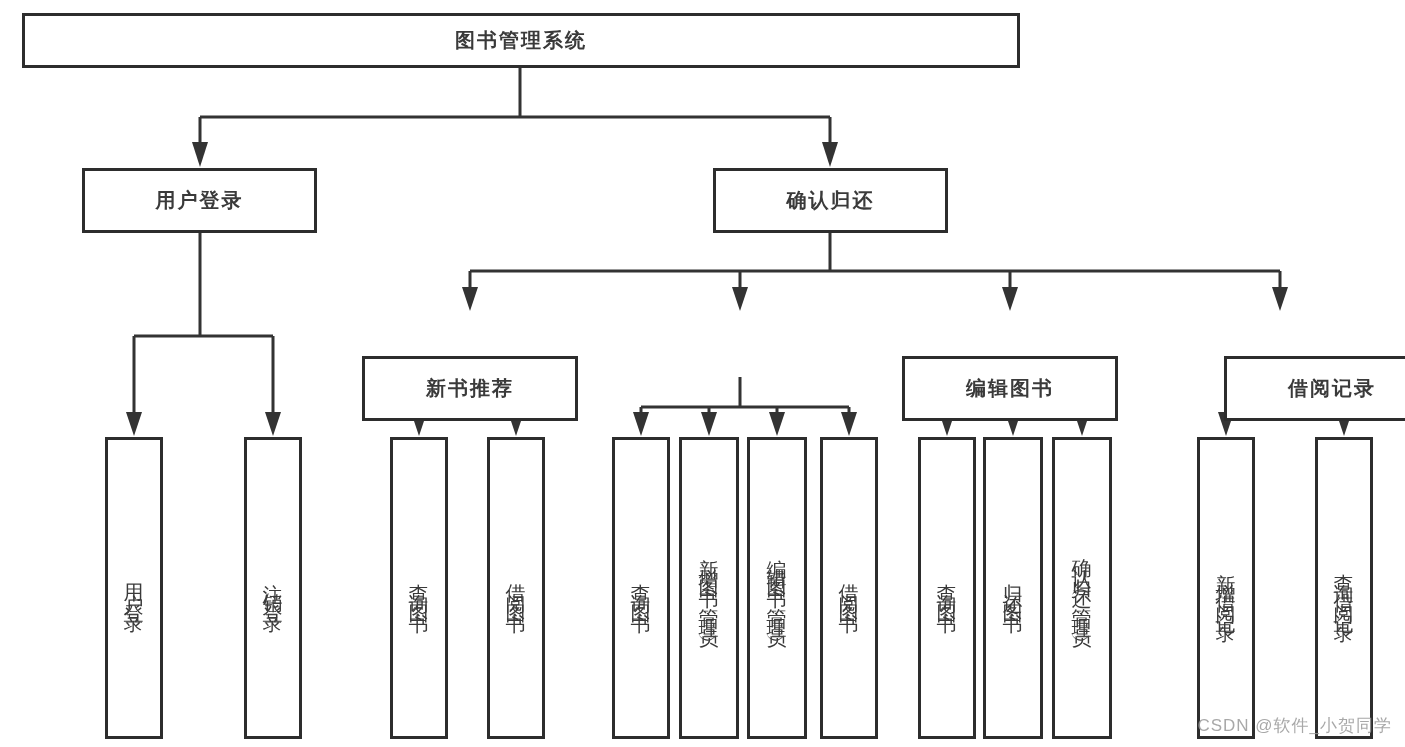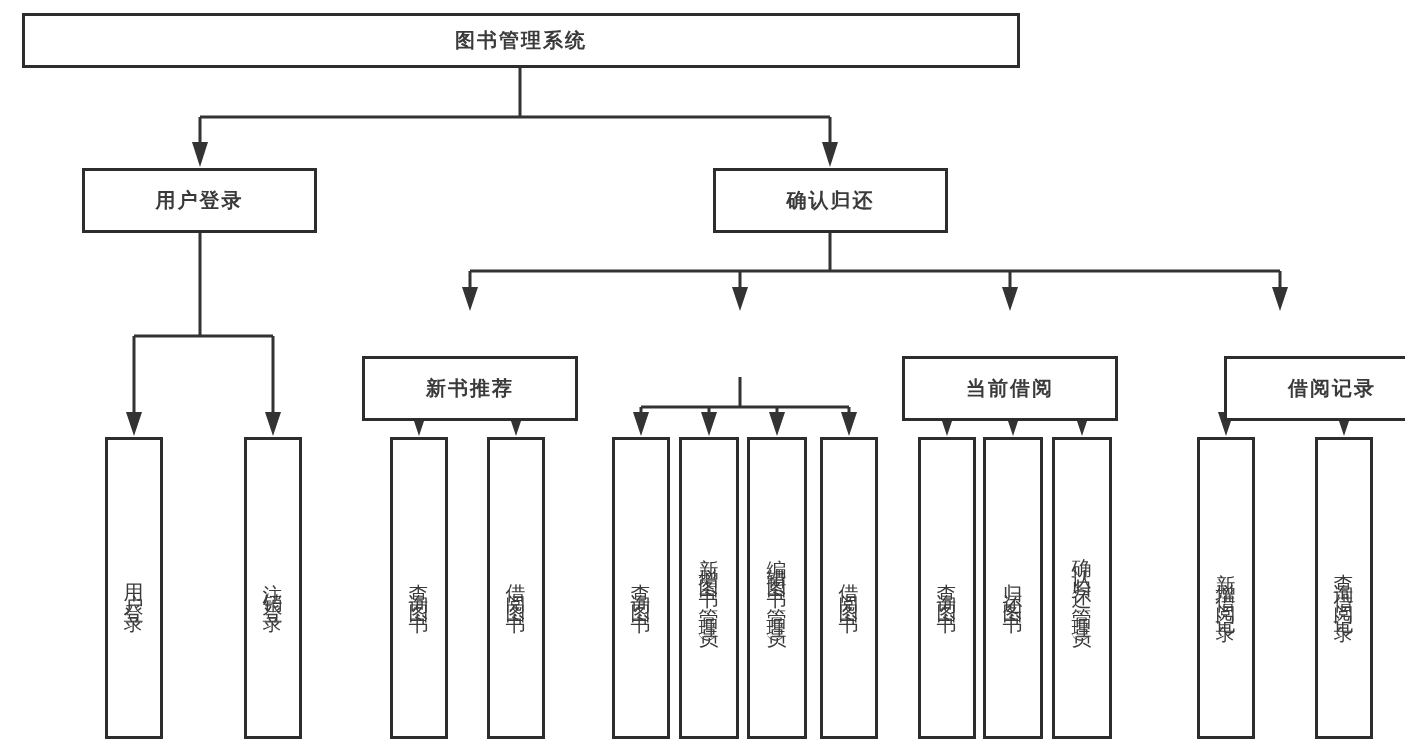--- a/index.html
+++ b/index.html
@@ -126,21 +126,21 @@
     <span class="htext">用户登录</span>
   </div>
   <div class="box lvl2" style="left:713px;">
     <span class="htext">确认归还</span>
   </div>
 
   <div class="box lvl3" style="left:362px;">
     <span class="htext">新书推荐</span>
   </div>
   <div class="box lvl3" style="left:902px;">
-    <span class="htext">当前借阅</span>
+    <span class="htext">编辑图书</span>
   </div>
   <div class="box lvl3" style="left:1224px;text-align:right;">
     <span class="htext">借阅记录</span>
   </div>
 
   <div class="box leaf" style="left:105px;">
     <span class="vtext">用户登录</span>
   </div>
   <div class="box leaf" style="left:244px;">
     <span class="vtext">注销登录</span>
@@ -176,14 +176,15 @@
     <span class="vtext">确认归还（管理员）</span>
   </div>
 
   <div class="box leaf" style="left:1197px;">
     <span class="vtext">新增借阅记录</span>
   </div>
   <div class="box leaf" style="left:1315px;">
     <span class="vtext">查询借阅记录</span>
   </div>
 
+  <div id="watermark">CSDN @软件_小贺同学</div>
 
 </div>
 
 </body></html>

